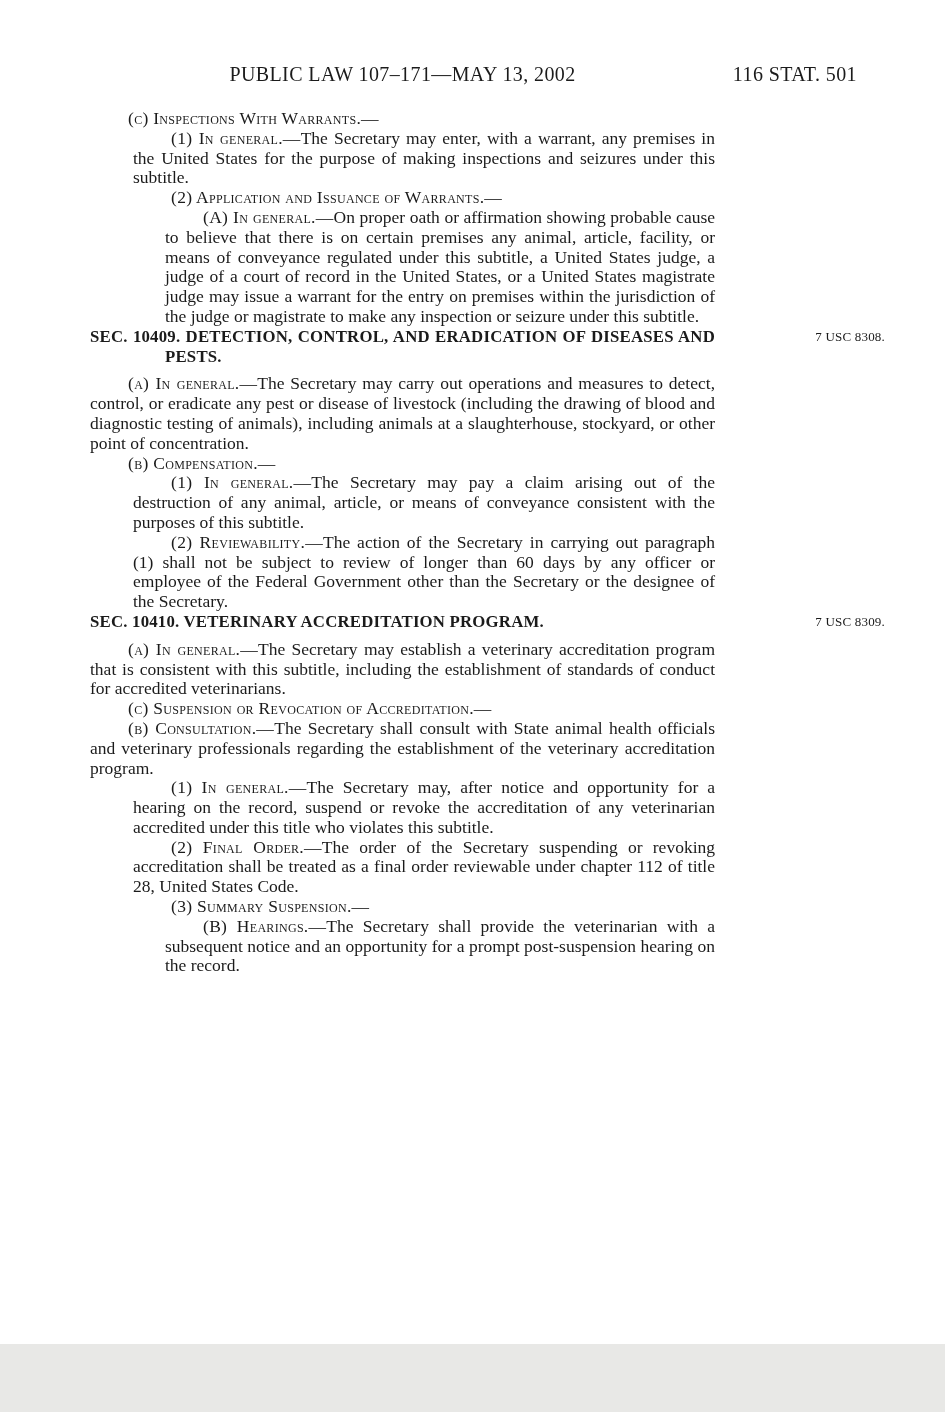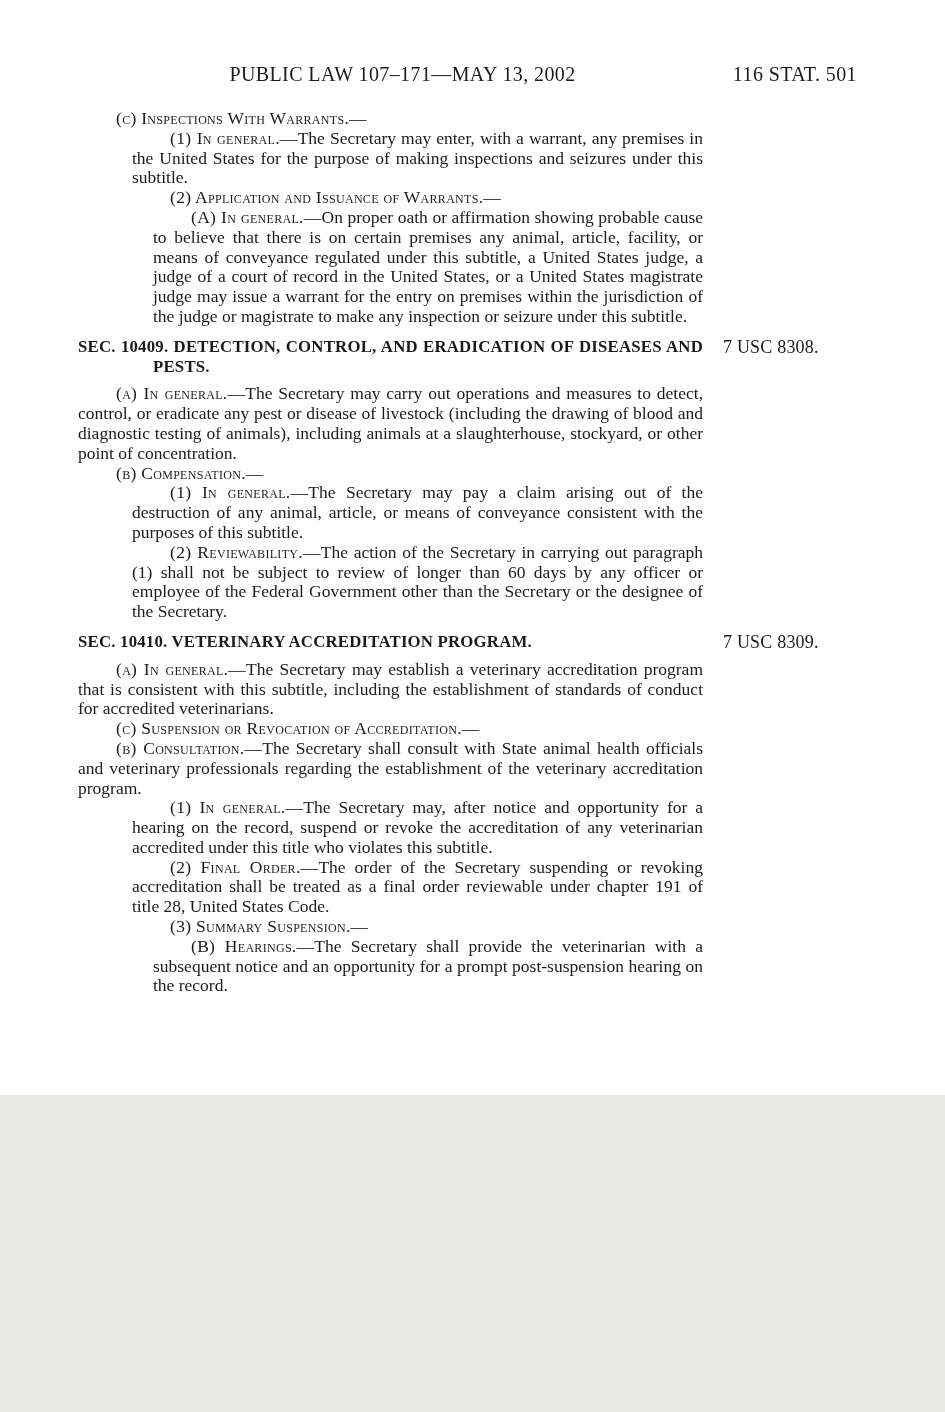--- a/index.html
+++ b/index.html
@@ -3,21 +3,21 @@
 <meta charset="utf-8">
 <style>
   html, body {
     margin: 0;
     padding: 0;
     background: #e8e8e6;
   }
   .page {
     position: relative;
     width: 945px;
-    height: 1095px;
+    height: 1344px;
     margin: 0 auto;
     background: #ffffff;
     color: #1b1b1b;
     font-family: "Liberation Serif", "DejaVu Serif", serif;
     overflow: hidden;
   }
   .page-header {
     position: absolute;
     top: 63px;
     left: 0;
@@ -34,58 +34,58 @@
     white-space: nowrap;
   }
   .stat-number {
     position: absolute;
     right: 88px;
     white-space: nowrap;
   }
   .body-col {
     position: absolute;
     top: 109px;
-    left: 78px;
+    left: 90px;
     width: 625px;
     font-size: 17.5px;
     line-height: 19.8px;
     text-align: justify;
   }
   .para {
     margin: 0;
     text-indent: 38px;
   }
   .lvl1 { margin-left: 0; }
-  .lvl2 { margin-left: 54px; }
+  .lvl2 { margin-left: 43px; }
   .lvl3 { margin-left: 75px; }
   .sc {
     font-variant: small-caps;
     letter-spacing: 0.3px;
   }
   .sec-heading {
     position: relative;
-    margin: 10px 0 8px 0;
+    margin: 0 0 8px 0;
     padding-left: 75px;
     text-indent: -75px;
     font-weight: bold;
     font-size: 16.8px;
     line-height: 19.8px;
     text-align: justify;
     letter-spacing: 0.2px;
   }
   .margin-note {
     position: absolute;
     left: 645px;
     top: 1px;
     width: 150px;
     font-weight: normal;
-    font-size: 18px;
+    font-size: 13px;
     letter-spacing: 0.2px;
     text-indent: 0;
-    text-align: left;
+    text-align: right;
     line-height: 18px;
     white-space: nowrap;
   }
 </style>
 </head>
 <body>
 
 <div class="page">
   <div class="page-header">
     <span class="law-title">PUBLIC LAW 107–171—MAY 13, 2002</span>
@@ -99,17 +99,17 @@
       <p class="sec-heading"><span>SEC. 10409. DETECTION, CONTROL, AND ERADICATION OF DISEASES AND PESTS.</span><span class="margin-note">7 USC 8308.</span></p>
       <p class="para lvl1"><span class="sc">(a) In general.—</span><span>The Secretary may carry out operations and measures to detect, control, or eradicate any pest or disease of livestock (including the drawing of blood and diagnostic testing of animals), including animals at a slaughterhouse, stockyard, or other point of concentration.</span></p>
       <p class="para lvl1"><span class="sc">(b) Compensation.—</span><span></span></p>
       <p class="para lvl2"><span class="sc">(1) In general.—</span><span>The Secretary may pay a claim arising out of the destruction of any animal, article, or means of conveyance consistent with the purposes of this subtitle.</span></p>
       <p class="para lvl2"><span class="sc">(2) Reviewability.—</span><span>The action of the Secretary in carrying out paragraph (1) shall not be subject to review of longer than 60 days by any officer or employee of the Federal Government other than the Secretary or the designee of the Secretary.</span></p>
       <p class="sec-heading"><span>SEC. 10410. VETERINARY ACCREDITATION PROGRAM.</span><span class="margin-note">7 USC 8309.</span></p>
       <p class="para lvl1"><span class="sc">(a) In general.—</span><span>The Secretary may establish a veterinary accreditation program that is consistent with this subtitle, including the establishment of standards of conduct for accredited veterinarians.</span></p>
       <p class="para lvl1"><span class="sc">(c) Suspension or Revocation of Accreditation.—</span><span></span></p>
       <p class="para lvl1"><span class="sc">(b) Consultation.—</span><span>The Secretary shall consult with State animal health officials and veterinary professionals regarding the establishment of the veterinary accreditation program.</span></p>
       <p class="para lvl2"><span class="sc">(1) In general.—</span><span>The Secretary may, after notice and opportunity for a hearing on the record, suspend or revoke the accreditation of any veterinarian accredited under this title who violates this subtitle.</span></p>
-      <p class="para lvl2"><span class="sc">(2) Final Order.—</span><span>The order of the Secretary suspending or revoking accreditation shall be treated as a final order reviewable under chapter 191 of title 28, United States Code.</span></p>
+      <p class="para lvl2"><span class="sc">(2) Final Order.—</span><span>The order of the Secretary suspending or revoking accreditation shall be treated as a final order reviewable under chapter 112 of title 28, United States Code.</span></p>
       <p class="para lvl2"><span class="sc">(3) Summary Suspension.—</span><span></span></p>
       <p class="para lvl3"><span class="sc">(B) Hearings.—</span><span>The Secretary shall provide the veterinarian with a subsequent notice and an opportunity for a prompt post-suspension hearing on the record.</span></p>
     </div>
 </div>
 
 </body></html>

